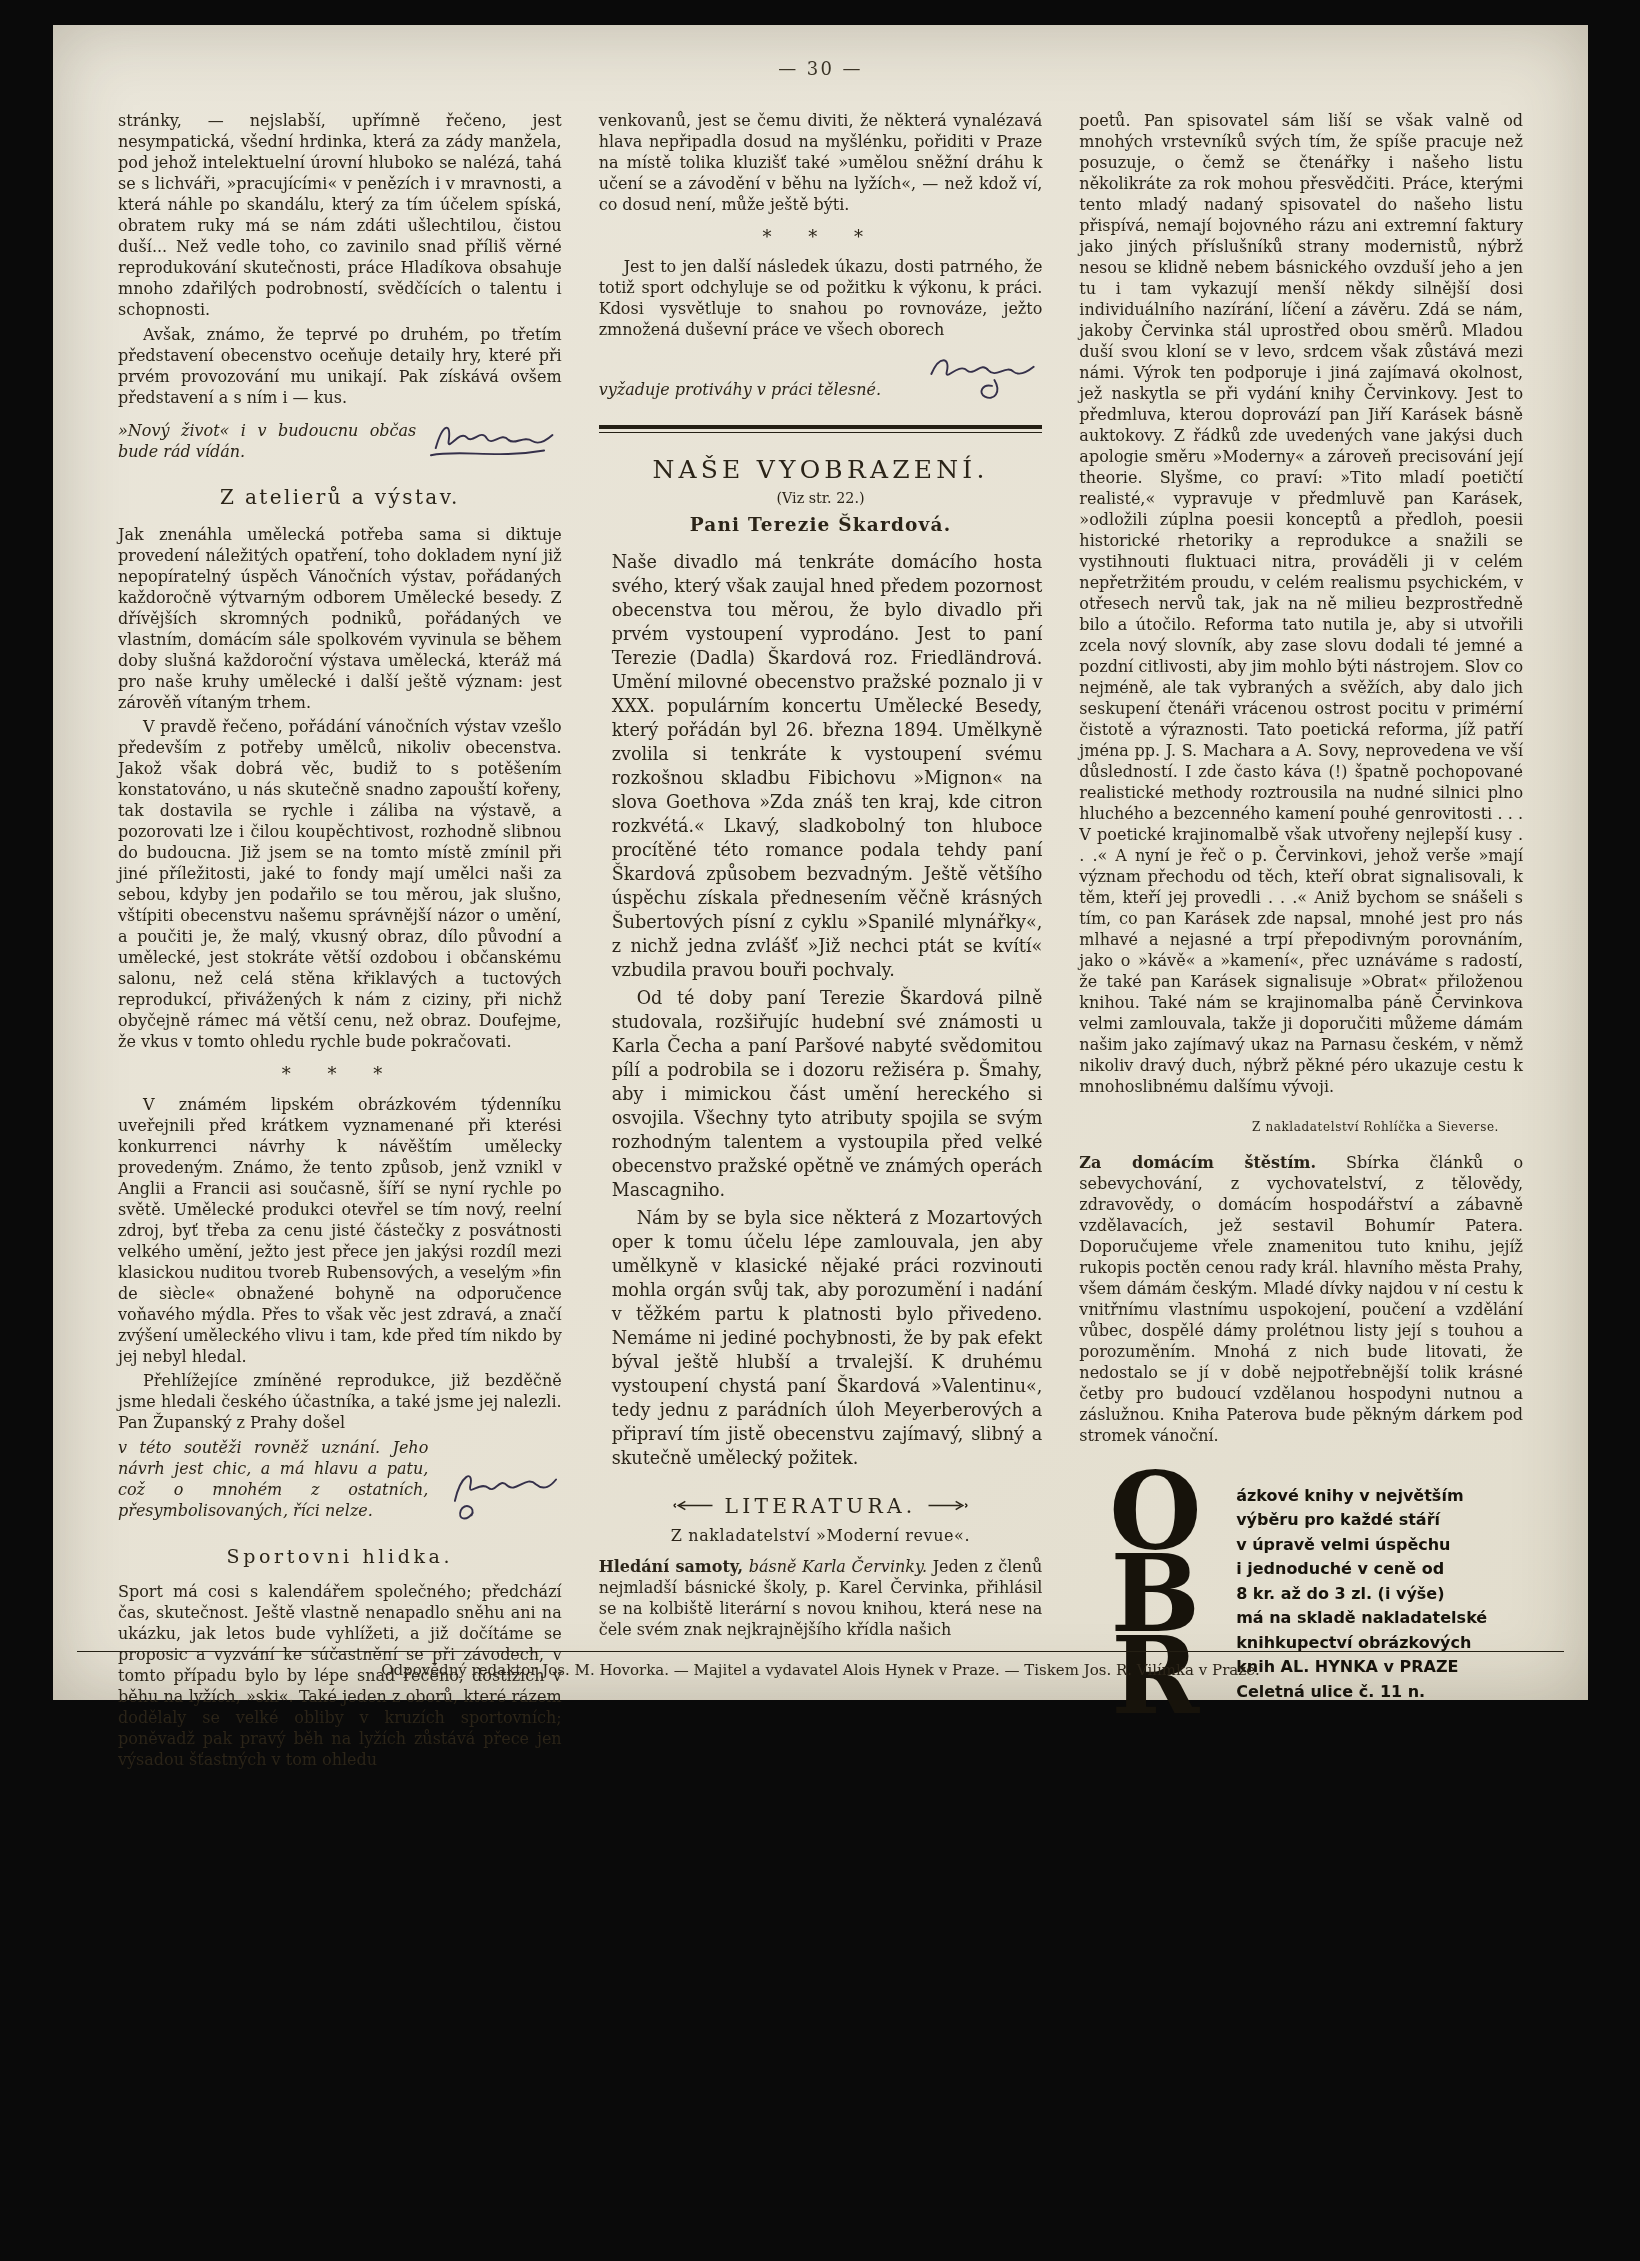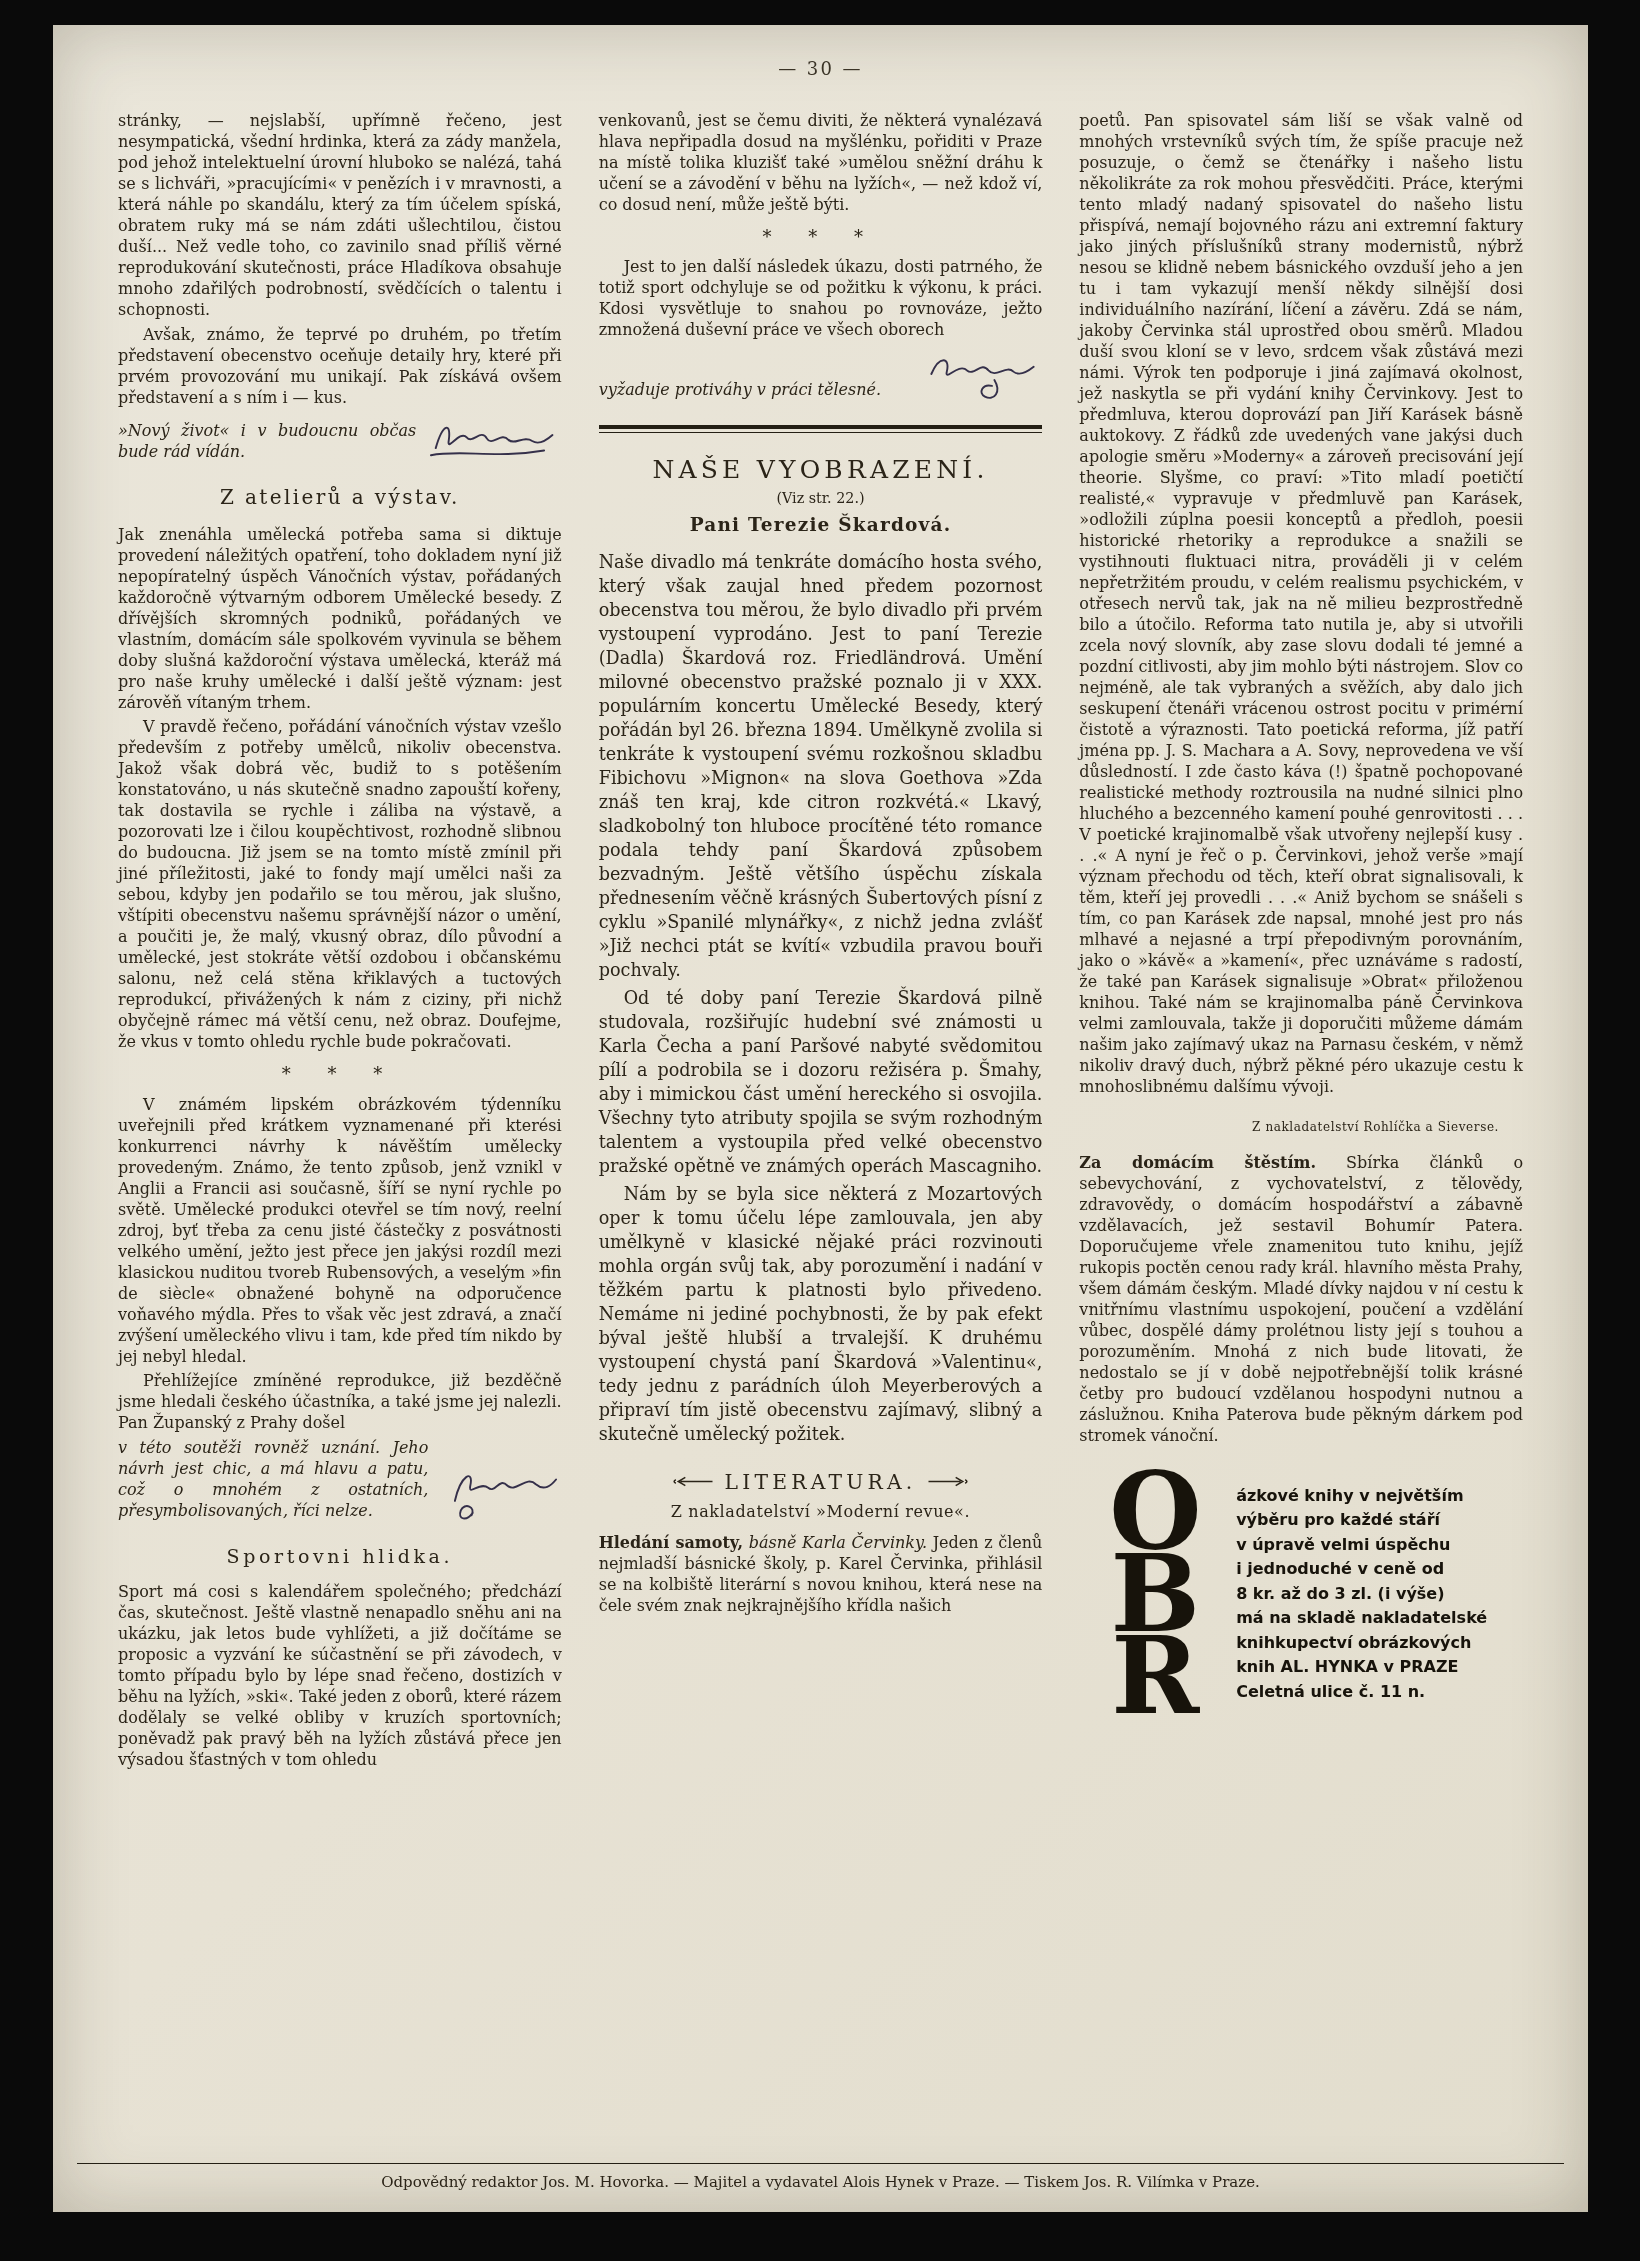--- a/index.html
+++ b/index.html
@@ -3,41 +3,41 @@
 <meta charset="utf-8">
 <style>
   html,body{margin:0;padding:0;}
   body{
     width:1640px;height:2261px;position:relative;
     background:#0a0a0a;
     font-family:"DejaVu Serif", serif;
     overflow:hidden;
   }
   .paper{
-    position:absolute;left:53px;top:25px;width:1535px;height:2187px;
+    position:absolute;left:53px;top:25px;width:1535px;height:1675px;
     background:linear-gradient(135deg,#eae6da 0%,#e7e2d4 55%,#e2ddcd 100%);
     color:#2b2418;
     box-shadow:inset 0 0 72px rgba(60,50,30,.25);
   }
   .edge-notch{
     position:absolute;right:0;top:57px;width:36px;height:90px;background:#0a0a0a;
   }
   .page-number{
     text-align:center;font-size:18px;letter-spacing:2.4px;padding-top:33px;color:#3a3326;
   }
   .columns{
     display:flex;gap:37px;padding:31px 65px 0 65px;height:1989px;overflow:hidden;
   }
   .col{flex:1 1 0;min-width:0;}
   p.body{
     font-size:16px;line-height:21px;text-align:justify;margin:0 0 3.6px 0;
     text-indent:25px;hyphens:auto;
   }
   p.noindent{text-indent:0;}
-  p.large{font-size:17.6px;line-height:24px;}
+  p.large{font-size:17.6px;line-height:24px;margin-left:13px;}
   .tail{flex:1 1 auto;}
   .sig-row{display:flex;align-items:flex-end;gap:8.4px;margin-bottom:6px;font-style:italic;}
   .signature{flex:0 0 auto;}
   .signature path{stroke:#35304a;stroke-width:3.2;fill:none;stroke-linecap:round;}
   .stars{
     text-align:center;font-size:18px;letter-spacing:15.5px;margin:10.8px 0 9.6px 0;color:#2b2418;
   }
   .section-title{
     text-align:center;font-size:20px;font-weight:normal;letter-spacing:2.4px;
     margin:20.3px 0 14.3px 0;

